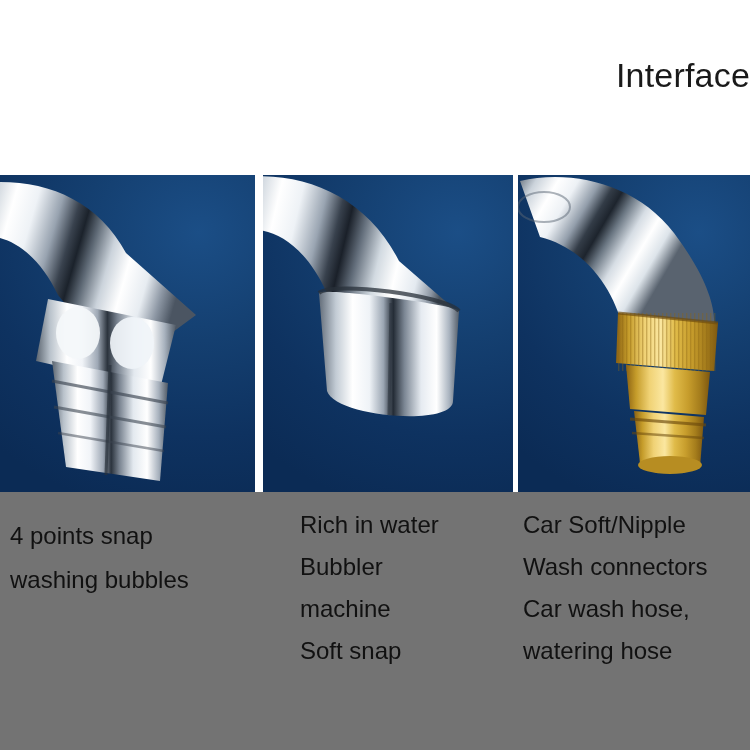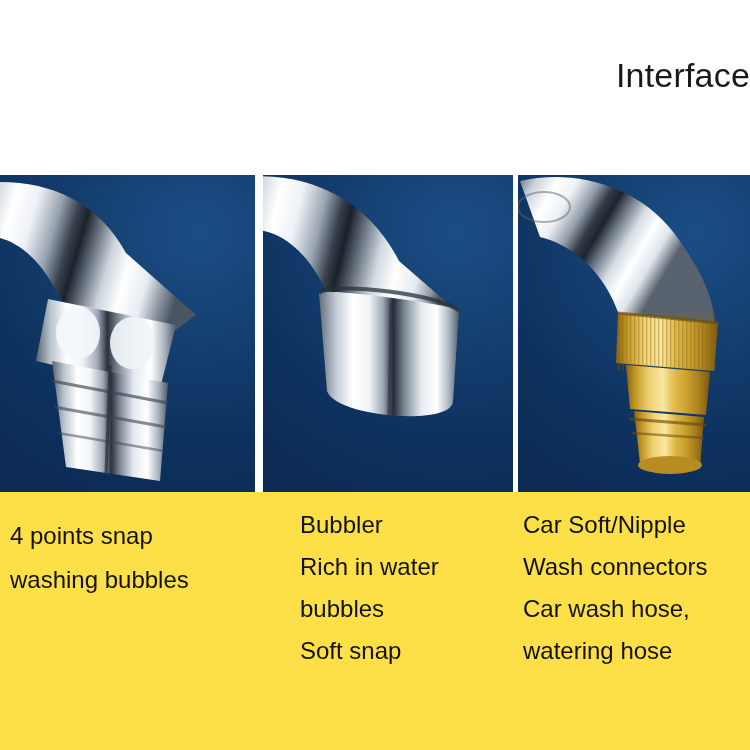--- a/index.html
+++ b/index.html
@@ -67,21 +67,21 @@
       radial-gradient(120% 90% at 78% 18%, #1b4e86 0%, #143f70 38%, #0e3260 72%, #0b2b55 100%);
   }
 
   
   .captions {
     position: absolute;
     left: 0;
     top: 492px;
     width: 750px;
     height: 258px;
-    background: #fde047;
+    background: #737373;
   }
   .caption-col {
     position: absolute;
     top: 0;
   }
   .caption-col.c1 { left: 10px;  width: 240px; }
   .caption-col.c2 { left: 300px; width: 210px; }
   .caption-col.c3 { left: 523px; width: 225px; }
   .caption-line {
     font-size: 24px;
@@ -252,23 +252,23 @@
 </div>
 
 <div class="captions">
 
   <div class="caption-col c1">
     <div class="caption-line">4 points snap</div>
     <div class="caption-line">washing bubbles</div>
   </div>
 
   <div class="caption-col c2">
+    <div class="caption-line">Rich in water</div>
     <div class="caption-line">Bubbler</div>
-    <div class="caption-line">Rich in water</div>
-    <div class="caption-line">bubbles</div>
+    <div class="caption-line">machine</div>
     <div class="caption-line">Soft snap</div>
   </div>
 
   <div class="caption-col c3">
     <div class="caption-line">Car Soft/Nipple</div>
     <div class="caption-line">Wash connectors</div>
     <div class="caption-line">Car wash hose,</div>
     <div class="caption-line">watering hose</div>
   </div>
 </div>

